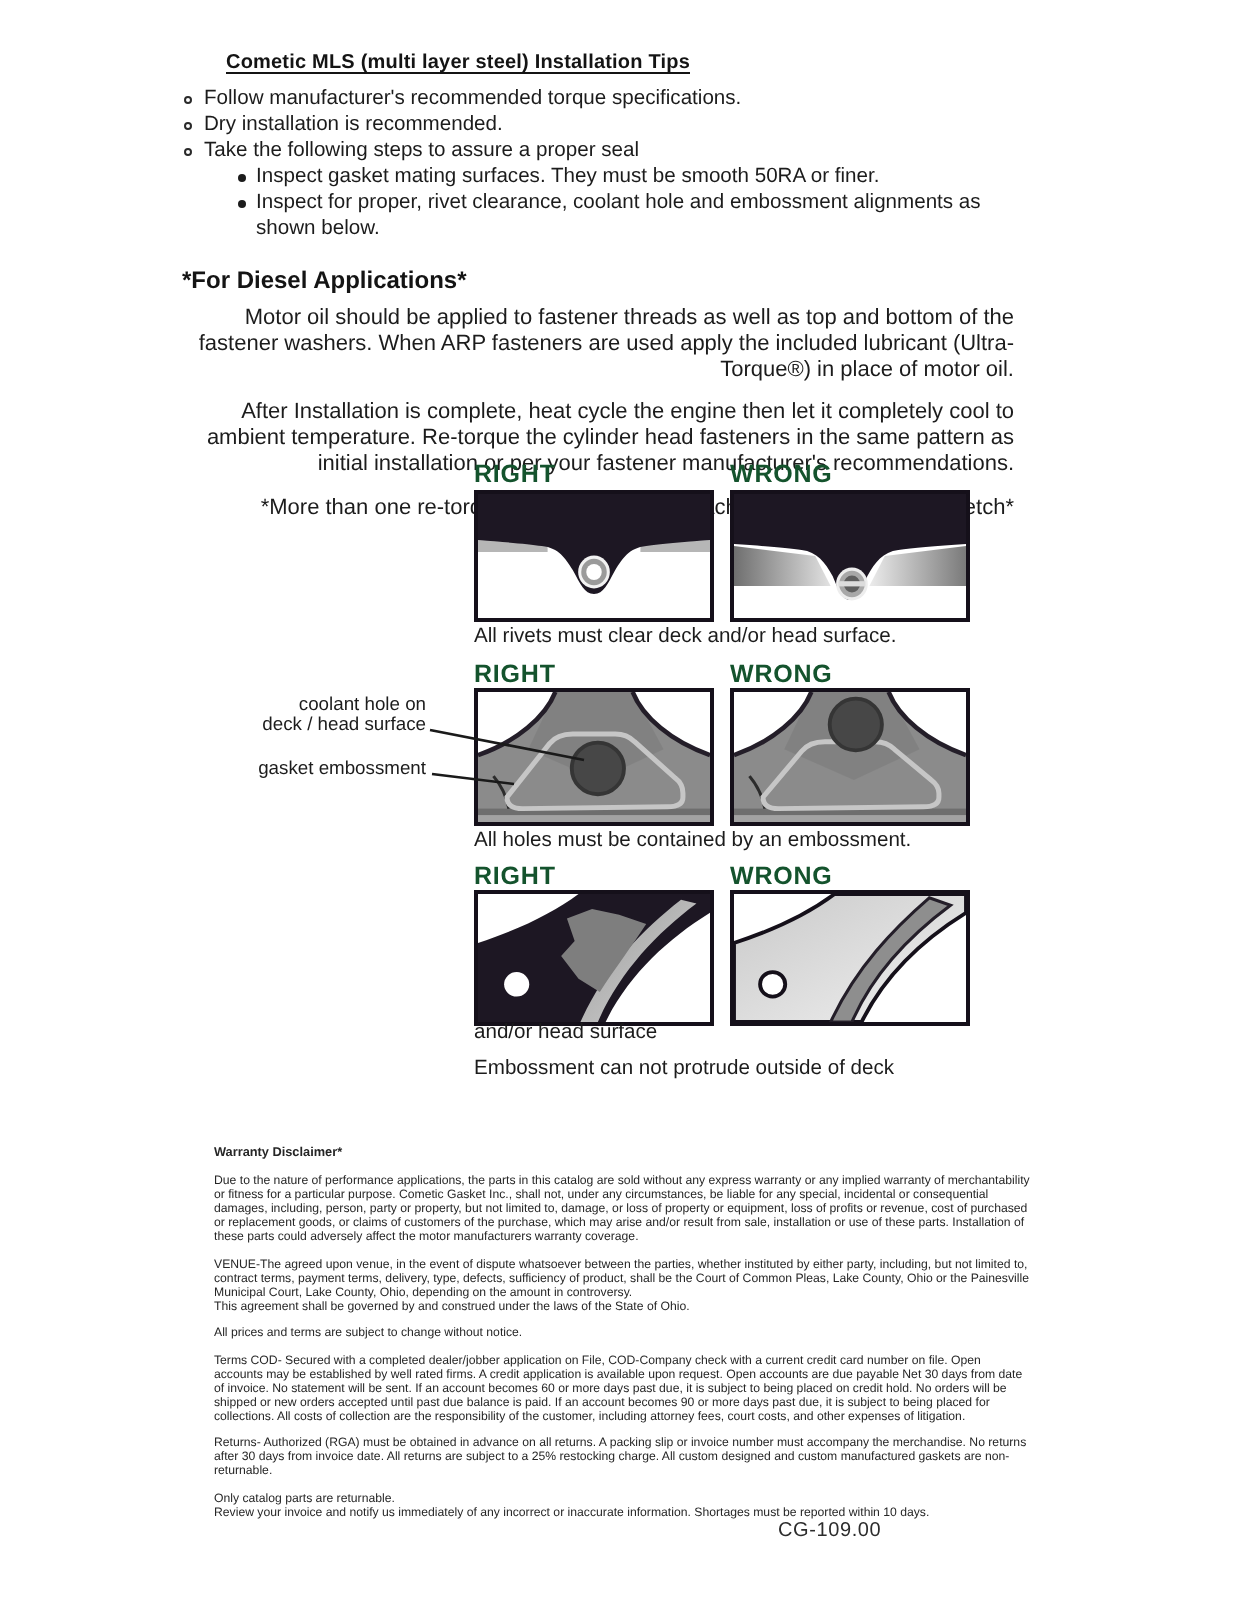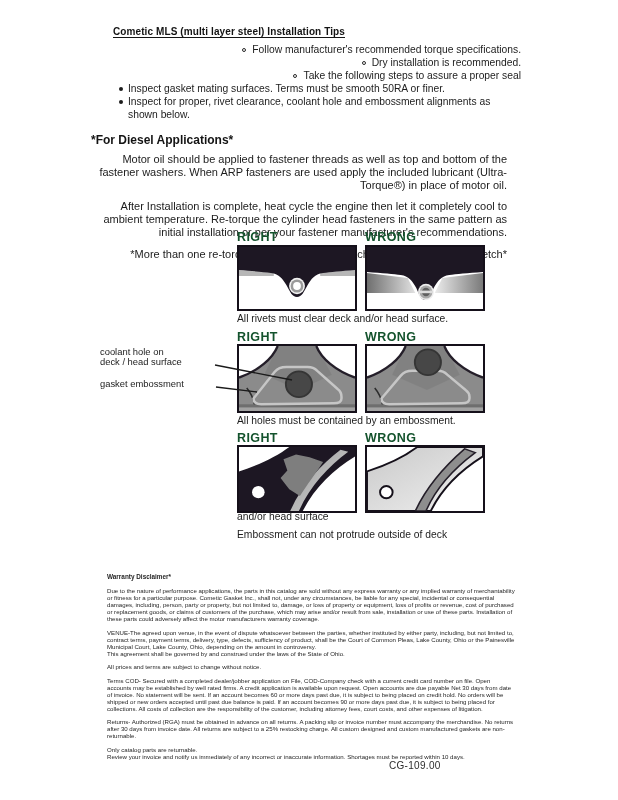--- a/index.html
+++ b/index.html
@@ -9,33 +9,33 @@
     font-family:"Liberation Sans", sans-serif; color:#1f1f1f; overflow:hidden;
   }
   
   .content { position:absolute; left:91px; top:26px; width:430px; }
   .title {
     font-size:10px; font-weight:bold; color:#141414;
     text-decoration:underline; text-underline-offset:2px;
     margin-left:22px; margin-bottom:6px; letter-spacing:.1px;
   }
   ul.blist { list-style:none; }
-  ul.blist li { display:flex; font-size:10.3px; line-height:13px; color:#1c1c1c;justify-content:flex-end; }
+  ul.blist li { display:flex; font-size:10.3px; line-height:13px; color:#1c1c1c; }
   .ring { flex:0 0 auto; width:4px; height:4px; border:1.1px solid #2a2a2a; border-radius:50%; margin:4.5px 6px 0 1px; }
   .dot  { flex:0 0 auto; width:4px; height:4px; background:#1c1c1c; border-radius:50%; margin:4.5px 5px 0 0; }
   ul.sublist { list-style:none; margin-left:28px; }
   ul.sublist li { display:flex; font-size:10.3px; line-height:13px; color:#1c1c1c; }
   .h-diesel { font-size:12px; font-weight:bold; color:#141414; margin-top:12px; margin-bottom:6px; }
   .para { font-size:11px; line-height:12.8px; width:416px; margin-bottom:9px; color:#1c1c1c;text-align:right; }
   
   .dg-label { position:absolute; width:120px; text-align:left; font-size:12.5px; font-weight:bold; letter-spacing:.4px; color:#14532d; }
   .dg-box   { position:absolute; width:120px; border:2.2px solid #15101a; background:#fff; }
   .dg-box svg { display:block; width:100%; height:100%; }
   .dg-caption { position:absolute; left:237px; font-size:10.3px; color:#1c1c1c; line-height:12px; }
-  .anno { position:absolute; font-size:9.4px; line-height:10.2px; color:#1c1c1c; }
+  .anno { position:absolute; text-align:right; font-size:9.4px; line-height:10.2px; color:#1c1c1c; }
   .overlay { position:absolute; left:0; top:0; width:618px; height:800px; pointer-events:none; }
   
   .disclaimer { position:absolute; left:107px; top:573px; width:408px; color:#262626; }
   .disclaimer .dh { font-size:6.4px; font-weight:bold; margin-bottom:7px; }
   .disclaimer p { font-size:6.1px; line-height:7px; margin-bottom:6.5px; }
   .disclaimer p.tight { margin-bottom:0; }
   .footer-code { position:absolute; left:389px; top:760px; font-size:10px; letter-spacing:.3px; color:#2c2c2c; }
 </style>
 </head>
 <body>
@@ -54,21 +54,21 @@
           <span>Dry installation is recommended.</span>
         </li>
       <li>
           <span class="ring"></span>
           <span>Take the following steps to assure a proper seal</span>
         </li>
     </ul>
     <ul class="sublist">
       <li>
           <span class="dot"></span>
-          <span>Inspect gasket mating surfaces.  Terms must be smooth 50RA or finer.</span>
+          <span>Inspect gasket mating surfaces.  They must be smooth 50RA or finer.</span>
         </li>
       <li>
           <span class="dot"></span>
           <span>Inspect for proper, rivet clearance, coolant hole and embossment alignments as shown below.</span>
         </li>
     </ul>
     <div class="h-diesel">*For Diesel Applications*</div>
     <p class="para">Motor oil should be applied to fastener threads as well as top and bottom of the fastener washers. When ARP fasteners are used apply the included lubricant (Ultra-Torque®) in place of motor oil.</p>
     <p class="para">After Installation is complete, heat cycle the engine then let it completely cool to ambient temperature. Re-torque the cylinder head fasteners in the same pattern as initial installation or per your fastener manufacturer's recommendations.</p>
     <p class="para">*More than one re-torque may be required to achieve proper fastener stretch*</p>

